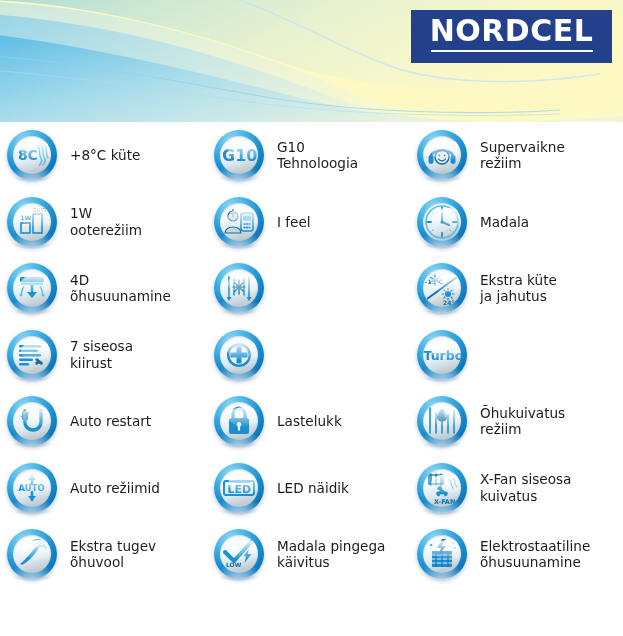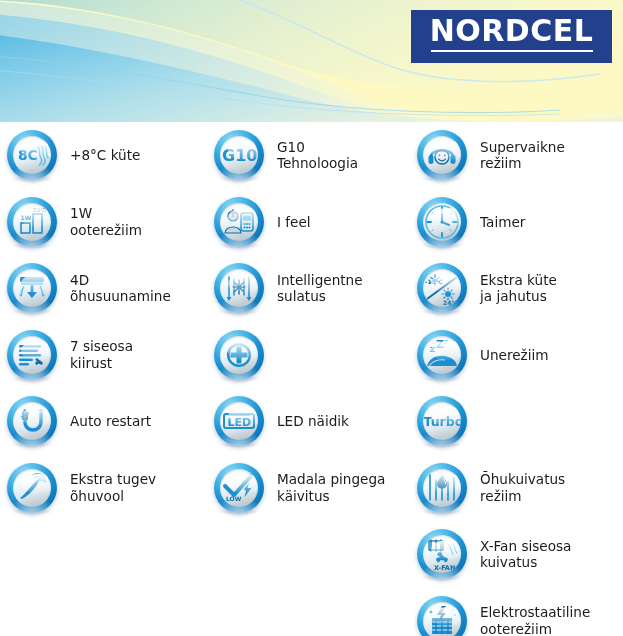--- a/index.html
+++ b/index.html
@@ -244,20 +244,37 @@
           </div>
         </div>
         <div class="label">Auto restart</div>
       </div>
       <div class="feature">
         <div class="icon-wrap">
           <div class="icon-shadow"></div>
           <div class="icon-circle"></div>
           <div class="icon-inner">
             <svg width="38" height="38" viewBox="0 0 38 38">
+  <path d="M19,7 L19,15" stroke="#1b8fd1" stroke-width="2.6" stroke-linecap="round"></path>
+  <path d="M15,11 L19,6 L23,11" fill="#1b8fd1"></path>
+  <path d="M19,23 L19,31" stroke="#1b8fd1" stroke-width="2.6" stroke-linecap="round"></path>
+  <path d="M15,27 L19,32 L23,27" fill="#1b8fd1"></path>
+  <text x="5.5" y="22" font-family="DejaVu Sans" font-weight="bold" font-size="8.5" fill="#1b8fd1">AUTO</text>
+            </svg>
+            <div class="icon-gloss"></div>
+          </div>
+        </div>
+        <div class="label">Auto režiimid</div>
+      </div>
+      <div class="feature">
+        <div class="icon-wrap">
+          <div class="icon-shadow"></div>
+          <div class="icon-circle"></div>
+          <div class="icon-inner">
+            <svg width="38" height="38" viewBox="0 0 38 38">
   <path d="M7,29 C11,26 16,20 22,13 L28,8 L24,16 C19,23 13,28 9,30 Z" fill="#1b8fd1"></path>
   <g stroke="#55bdea" stroke-width="1.5" fill="none" stroke-linecap="round">
     <path d="M22,9 C26,7 30,8 32,10"></path>
     <path d="M24,12 C28,10 31,11 33,13"></path>
     <path d="M20,6 C24,4 28,5 30,7"></path>
               </g>
             </svg>
             <div class="icon-gloss"></div>
           </div>
         </div>
@@ -324,36 +341,50 @@
   <g stroke="#0f6ea8" stroke-width="1.4" stroke-linecap="round">
    <path d="M19,11 L19,25"></path>
                 <path d="M13,18 L25,18"></path>
    <path d="M14.8,13.8 L23.2,22.2"></path>
                 <path d="M23.2,13.8 L14.8,22.2"></path>
               </g>
             </svg>
             <div class="icon-gloss"></div>
           </div>
         </div>
-        <div class="label">Intelligentne
-sulatus</div>
       </div>
       <div class="feature">
         <div class="icon-wrap">
           <div class="icon-shadow"></div>
           <div class="icon-circle"></div>
           <div class="icon-inner">
             <svg width="38" height="38" viewBox="0 0 38 38">
   <circle cx="19" cy="19" r="12" fill="#1b8fd1"></circle>
   <circle cx="19" cy="19" r="9.5" fill="#e8f4fa"></circle>
   <path d="M16.5,10.5 h5 v6 h6 v5 h-6 v6 h-5 v-6 h-6 v-5 h6 Z" fill="#1b8fd1"></path>
             </svg>
             <div class="icon-gloss"></div>
           </div>
         </div>
+      </div>
+      <div class="feature">
+        <div class="icon-wrap">
+          <div class="icon-shadow"></div>
+          <div class="icon-circle"></div>
+          <div class="icon-inner">
+            <svg width="38" height="38" viewBox="0 0 38 38">
+  <path d="M13,16 L13,12.5 C13,8.5 16,6 19,6 C22,6 25,8.5 25,12.5 L25,16" fill="none" stroke="#1b8fd1" stroke-width="3.2"></path>
+  <rect x="9" y="16" width="20" height="16" rx="2.5" fill="#1b8fd1"></rect>
+  <circle cx="19" cy="22.5" r="2.4" fill="#e8f4fa"></circle>
+  <rect x="17.9" y="23.5" width="2.2" height="5" fill="#e8f4fa"></rect>
+            </svg>
+            <div class="icon-gloss"></div>
+          </div>
+        </div>
+        <div class="label">Lastelukk</div>
       </div>
       <div class="feature">
         <div class="icon-wrap">
           <div class="icon-shadow"></div>
           <div class="icon-circle"></div>
           <div class="icon-inner">
             <svg width="38" height="38" viewBox="0 0 38 38">
   <rect x="4" y="12" width="30" height="14" rx="2" fill="none" stroke="#1b8fd1" stroke-width="2"></rect>
   <text x="7.5" y="23.5" font-family="DejaVu Sans" font-weight="bold" font-size="11" fill="#1b8fd1">LED</text>
   <path d="M8,13.5 l22,0" stroke="#55bdea" stroke-width="1"></path>
@@ -422,21 +453,21 @@
    <path d="M9.5,9.5 L11.7,11.7"></path>
                 <path d="M28.5,28.5 L26.3,26.3"></path>
               </g>
   <path d="M19,19 L19,10.5" stroke="#1b8fd1" stroke-width="2" stroke-linecap="round"></path>
   <path d="M19,19 L26,22" stroke="#1b8fd1" stroke-width="2" stroke-linecap="round"></path>
   <circle cx="19" cy="19" r="1.6" fill="#0f6ea8"></circle>
             </svg>
             <div class="icon-gloss"></div>
           </div>
         </div>
-        <div class="label">Taimer</div>
+        <div class="label">Madala</div>
       </div>
       <div class="feature">
         <div class="icon-wrap">
           <div class="icon-shadow"></div>
           <div class="icon-circle"></div>
           <div class="icon-inner">
             <svg width="38" height="38" viewBox="0 0 38 38">
   <path d="M4,30 L34,8" stroke="#0f6ea8" stroke-width="2"></path>
   <g stroke="#1b8fd1" stroke-width="1.3" stroke-linecap="round" transform="translate(12,11) scale(0.85)">
    <path d="M0,-6 L0,6"></path>
@@ -464,37 +495,20 @@
         </div>
         <div class="label">Ekstra küte
 ja jahutus</div>
       </div>
       <div class="feature">
         <div class="icon-wrap">
           <div class="icon-shadow"></div>
           <div class="icon-circle"></div>
           <div class="icon-inner">
             <svg width="38" height="38" viewBox="0 0 38 38">
-  <path d="M4,30 C6,22 14,19 22,20 C28,21 33,24 34,30 Z" fill="#1b8fd1"></path>
-  <path d="M6,30 C9,25 16,23 22,24" fill="none" stroke="#bfe2f3" stroke-width="1.2"></path>
-  <text x="7" y="16" font-family="DejaVu Sans" font-weight="bold" font-size="9" fill="#1b8fd1">z</text>
-  <text x="13" y="12" font-family="DejaVu Sans" font-weight="bold" font-size="11" fill="#1b8fd1">Z</text>
-  <text x="21" y="8" font-family="DejaVu Sans" font-weight="bold" font-size="7" fill="#55bdea">z</text>
-            </svg>
-            <div class="icon-gloss"></div>
-          </div>
-        </div>
-        <div class="label">Unerežiim</div>
-      </div>
-      <div class="feature">
-        <div class="icon-wrap">
-          <div class="icon-shadow"></div>
-          <div class="icon-circle"></div>
-          <div class="icon-inner">
-            <svg width="38" height="38" viewBox="0 0 38 38">
   <text x="0.5" y="24" font-family="DejaVu Sans" font-weight="bold" font-size="12.5" fill="#1b8fd1">Turbo</text>
             </svg>
             <div class="icon-gloss"></div>
           </div>
         </div>
       </div>
       <div class="feature">
         <div class="icon-wrap">
           <div class="icon-shadow"></div>
           <div class="icon-circle"></div>
@@ -566,16 +580,16 @@
   <g fill="#55bdea">
                 <circle cx="8" cy="10" r="1.3"></circle>
                 <circle cx="30" cy="8" r="1.3"></circle>
                 <circle cx="32" cy="13" r="1"></circle>
               </g>
             </svg>
             <div class="icon-gloss"></div>
           </div>
         </div>
         <div class="label">Elektrostaatiline
-ooterežiim</div>
+õhusuunamine</div>
       </div>
     </div>
 </div>
 
 </body></html>

